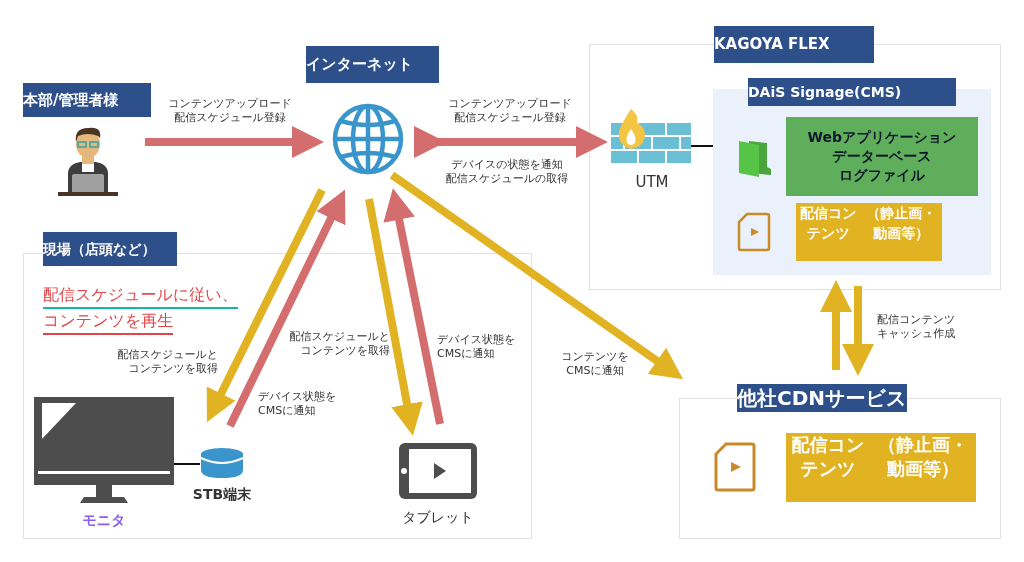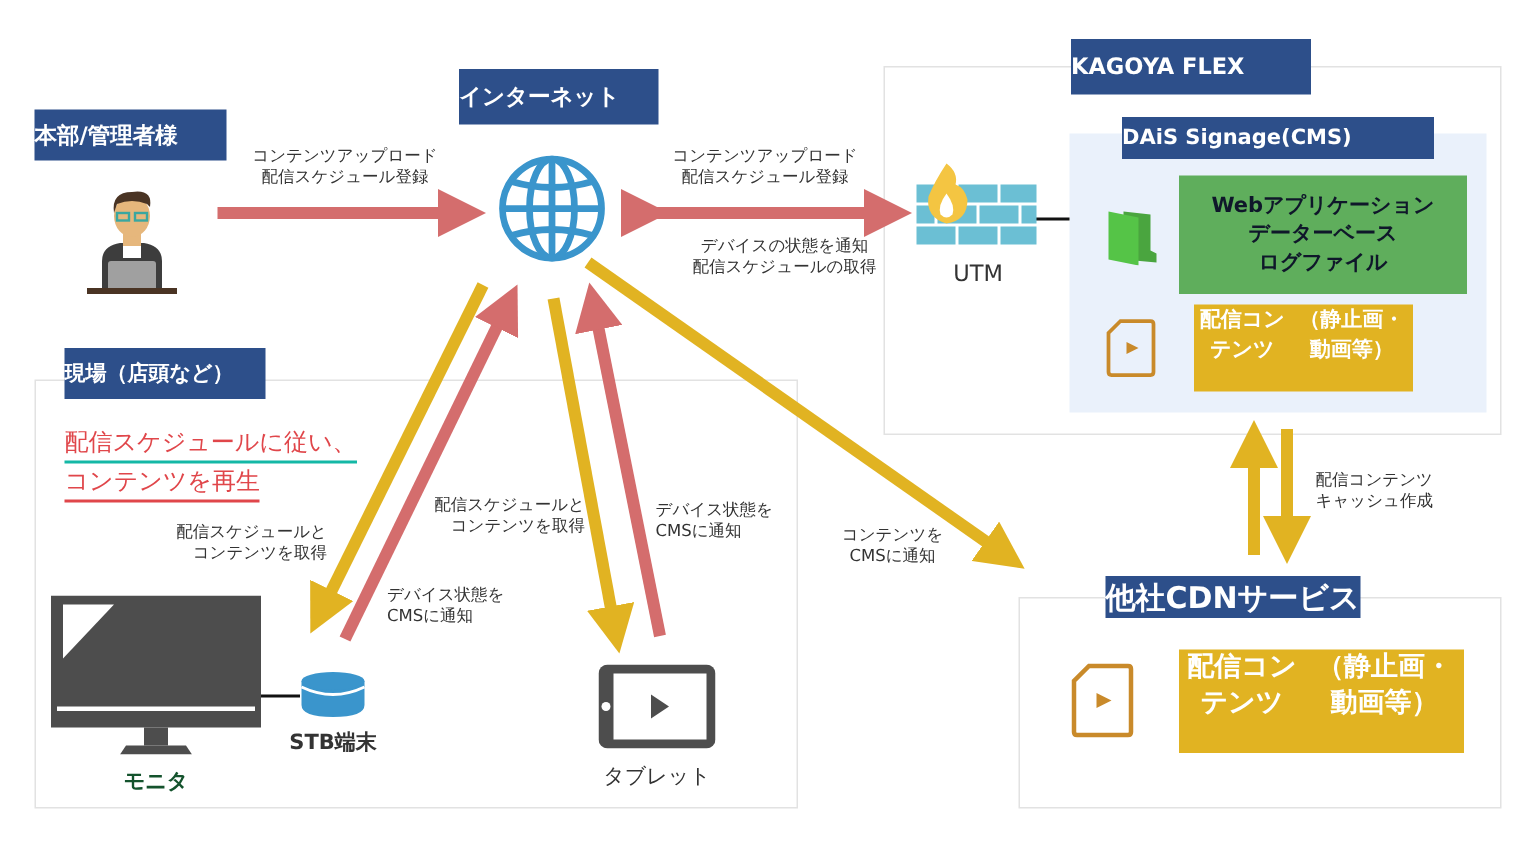--- a/index.html
+++ b/index.html
@@ -52,21 +52,21 @@
 
   <line x1="836" y1="370" x2="836" y2="296" stroke="#e1b322" stroke-width="8" marker-end="url(#hy)"></line>
 
   <line x1="858" y1="286" x2="858" y2="360" stroke="#e1b322" stroke-width="8" marker-end="url(#hy)"></line>
 
   <line x1="690" y1="146" x2="713" y2="146" stroke="#111" stroke-width="2"></line>
 
   <line x1="174" y1="464" x2="200" y2="464" stroke="#111" stroke-width="2"></line>
 </svg>
 
-<div class="tag" style="left:23px;top:73px;width:128px;height:34px;line-height:34px;font-size:15px;">本部/管理者様</div>
+<div class="tag" style="left:23px;top:83px;width:128px;height:34px;line-height:34px;font-size:15px;">本部/管理者様</div>
 <div class="tag" style="left:306px;top:46px;width:133px;height:37px;line-height:37px;font-size:15px;">インターネット</div>
 <div class="tag" style="left:714px;top:26px;width:160px;height:37px;line-height:37px;font-size:15px;">KAGOYA FLEX</div>
 <div class="tag" style="left:748px;top:78px;width:208px;height:28px;line-height:28px;font-size:14px;">DAiS Signage(CMS)</div>
 <div class="tag" style="left:43px;top:232px;width:134px;height:34px;line-height:34px;font-size:14px;">現場（店頭など）</div>
 <div class="tag" style="left:737px;top:384px;width:170px;height:28px;line-height:28px;font-size:20px;">他社CDNサービス</div>
 
 <svg class="abs" style="left:50px;top:122px;" width="76" height="76" viewBox="0 0 76 76">
   <path d="M18 70 L18 52 Q18 42 30 40 L46 40 Q58 42 58 52 L58 70 Z" fill="#3d3d3d"></path>
   <rect x="32" y="40" width="12" height="10" fill="#fff"></rect>
   <rect x="32" y="30" width="12" height="12" fill="#e6b77c"></rect>
@@ -90,21 +90,21 @@
     <line x1="5" y1="38" x2="71" y2="38"></line>
     <path d="M11 20 Q38 28 65 20"></path>
     <path d="M11 56 Q38 48 65 56"></path>
   </g>
 </svg>
 
 <div class="lbl c" style="left:435px;top:97px;width:150px;">
   <div>コンテンツアップロード</div>
   <div>配信スケジュール登録</div>
 </div>
-<div class="lbl c" style="left:448px;top:158px;width:150px;font-family:Liberation Mono, monospace;">
+<div class="lbl c" style="left:432px;top:158px;width:150px;">
   <div>デバイスの状態を通知</div>
   <div>配信スケジュールの取得</div>
 </div>
 
 <svg class="abs" style="left:609px;top:105px;" width="84" height="62" viewBox="0 0 84 62">
   <g fill="#6bbfd4">
     <rect x="2" y="18" width="26" height="12"></rect>
       <rect x="30" y="18" width="26" height="12"></rect>
       <rect x="58" y="18" width="24" height="12"></rect>
     <rect x="2" y="32" width="12" height="12"></rect>
@@ -179,21 +179,21 @@
   <div>CMSに通知</div>
 </div>
 
 <svg class="abs" style="left:34px;top:397px;" width="140" height="106" viewBox="0 0 140 106">
   <rect x="0" y="0" width="140" height="88" fill="#4d4d4d"></rect>
   <path d="M8 6 L42 6 L8 42 Z" fill="#fff"></path>
   <rect x="4" y="74" width="132" height="3" fill="#fff"></rect>
   <rect x="62" y="88" width="16" height="12" fill="#4d4d4d"></rect>
   <path d="M46 106 L50 100 L90 100 L94 106 Z" fill="#4d4d4d"></path>
 </svg>
-<div class="abs c" style="left:74px;top:512px;width:60px;font-size:14px;font-weight:bold;color:#14532d;font-family:Liberation Serif, serif;">モニタ</div>
+<div class="abs c" style="left:74px;top:512px;width:60px;font-size:14px;font-weight:bold;color:#8b5cf6;font-family:Liberation Serif, serif;">モニタ</div>
 
 <svg class="abs" style="left:199px;top:446px;" width="46" height="34" viewBox="0 0 46 34">
   <path d="M2 8 L2 24 Q2 32 23 32 Q44 32 44 24 L44 8 Z" fill="#3a95cc"></path>
   <ellipse cx="23" cy="8" rx="21" ry="6" fill="#3a95cc"></ellipse>
   <path d="M2 12 Q23 22 44 12" fill="none" stroke="#fff" stroke-width="2"></path>
 </svg>
 <div class="abs c" style="left:182px;top:486px;width:80px;font-size:14px;font-weight:bold;color:#333;">STB端末</div>
 
 <svg class="abs" style="left:399px;top:443px;" width="78" height="56" viewBox="0 0 78 56">
   <rect x="0" y="0" width="78" height="56" rx="6" fill="#4d4d4d"></rect>

